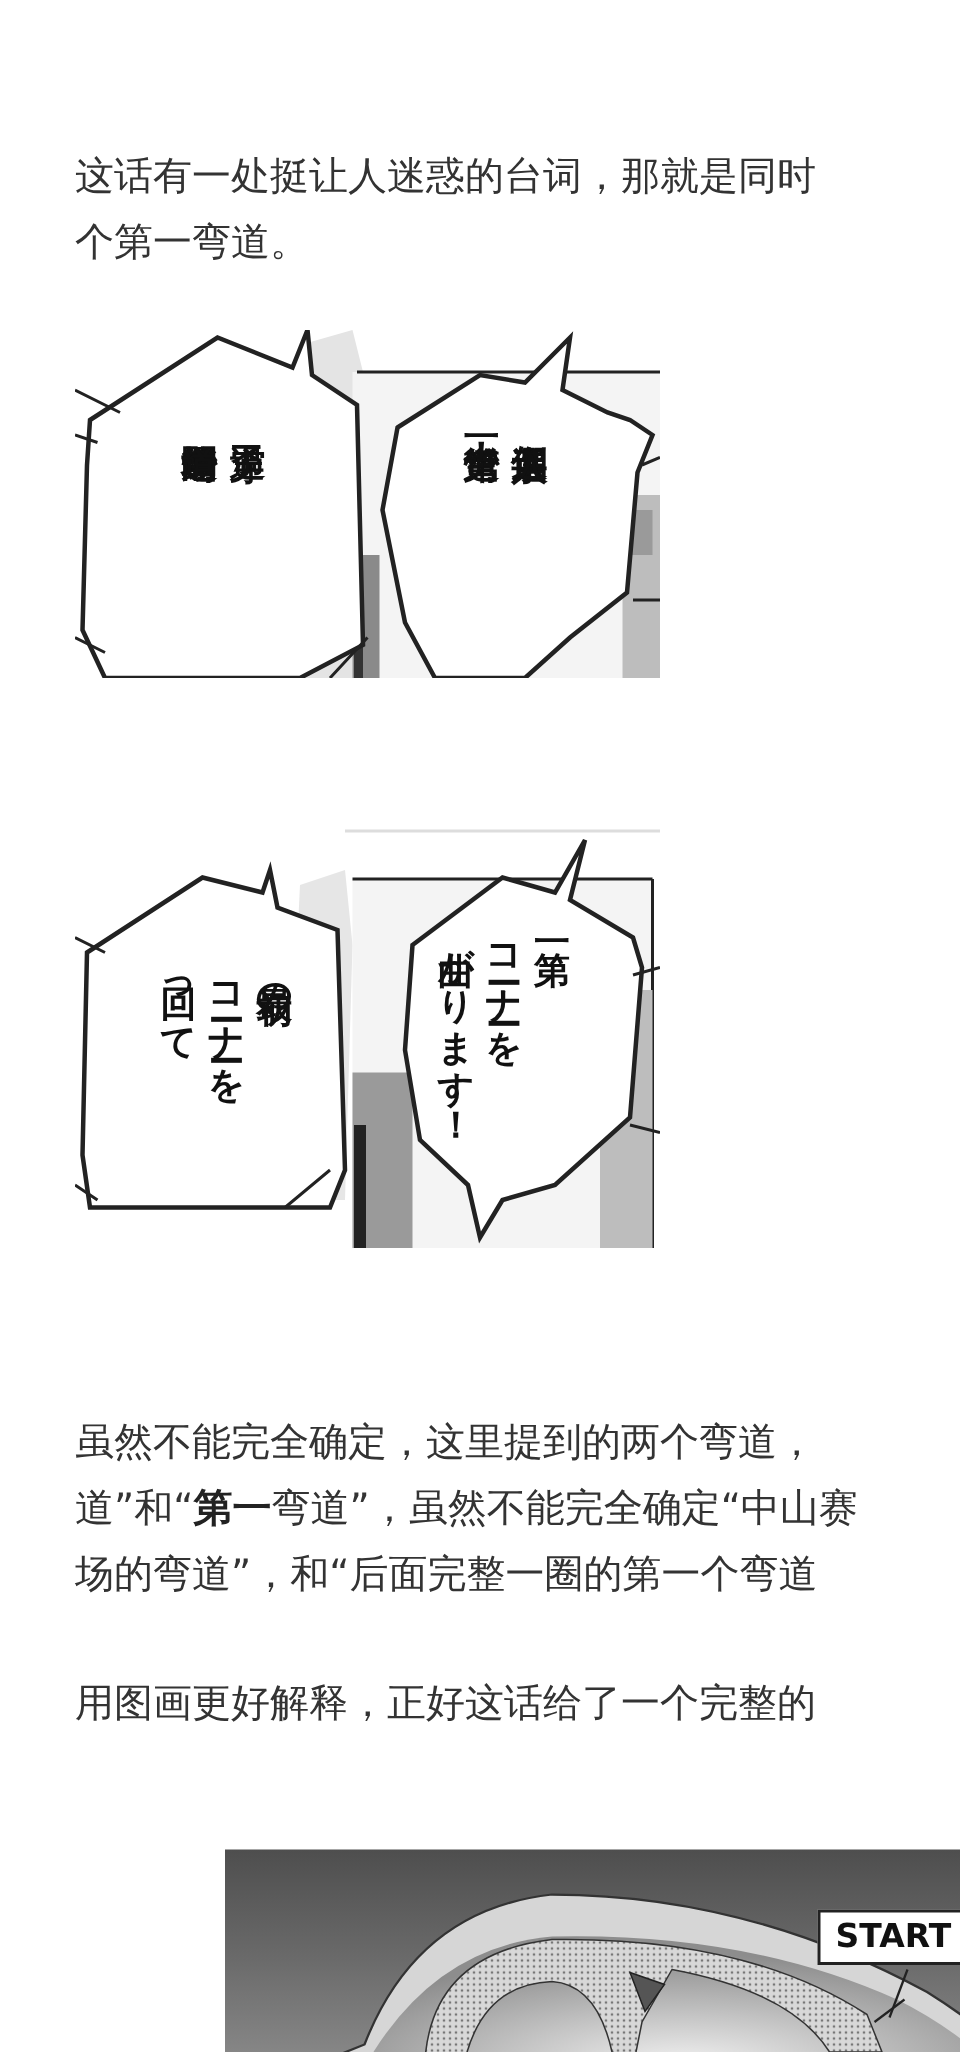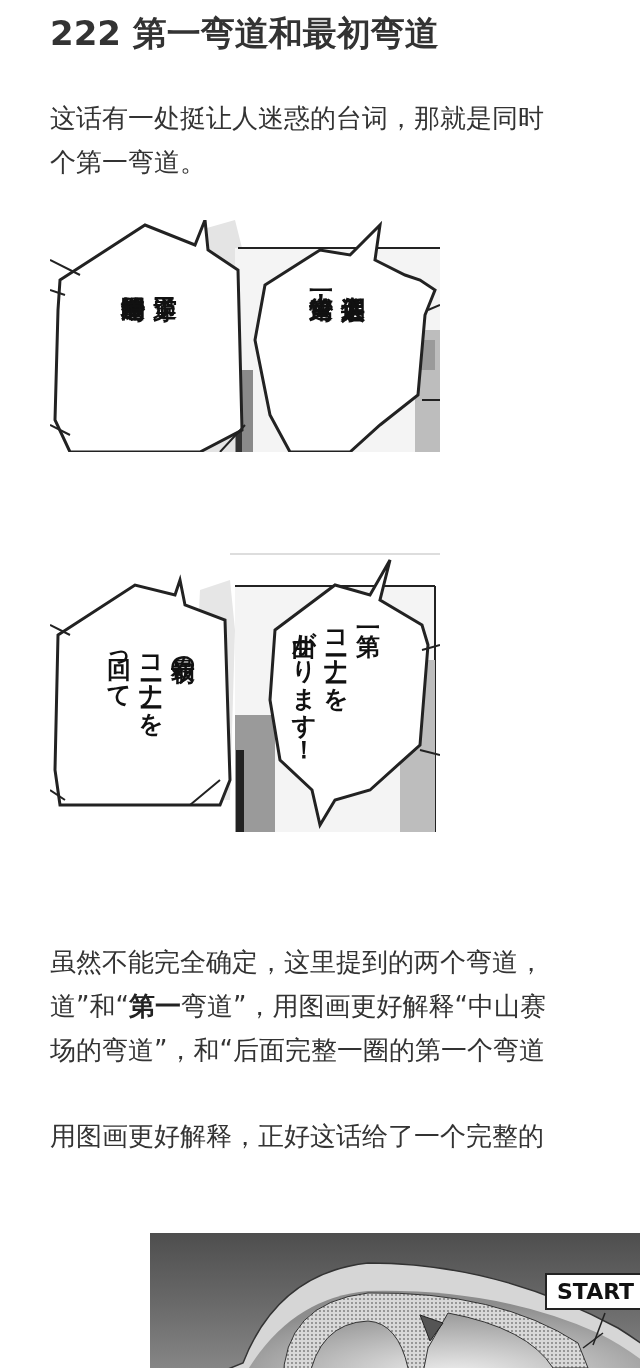--- a/index.html
+++ b/index.html
@@ -42,21 +42,20 @@
     position: absolute; left: 395px; top: 40px; padding: 4px 10px;
     background: #fff; border: 2px solid #222; font-family: "DejaVu Sans", sans-serif;
     font-weight: bold; font-size: 22px; color: #111; letter-spacing: 0px;
   }
 </style>
 </head>
 <body>
 
 <div class="article">
 
-  <h1 class="title">222 第一弯道和最初弯道</h1>
 
   <p class="para p1">
     <span class="line">这话有一处挺让人迷惑的台词，那就是同时</span>
     <span class="line">个第一弯道。</span>
   </p>
 
   <div class="manga manga1">
     <svg width="390" height="232" viewBox="0 0 390 232">
 
       <rect x="0" y="0" width="390" height="232" fill="#ffffff"></rect>
@@ -110,21 +109,21 @@
     </div>
     <div style="position:absolute;left:240px;top:65px;display:flex;flex-direction:row-reverse;gap:4px;">
       <span style="writing-mode:vertical-rl;font-weight:bold;font-size:24px;line-height:28px;color:#111;">第一</span>
       <span style="writing-mode:vertical-rl;font-weight:bold;font-size:24px;line-height:28px;color:#111;">コーナーを</span>
       <span style="writing-mode:vertical-rl;font-weight:bold;font-size:24px;line-height:28px;color:#111;">曲がります！</span>
     </div>
   </div>
 
   <p class="para p2">
     <span class="line">虽然不能完全确定，这里提到的两个弯道，</span>
-    <span class="line"><span>道”和“</span><b>第一</b><span>弯道”，用图画更好解释“中山赛</span></span>
+    <span class="line"><span>道”和“</span><b>第一</b><span>弯道”，虽然不能完全确定“中山赛</span></span>
     <span class="line">场的弯道”，和“后面完整一圈的第一个弯道</span>
   </p>
 
   <p class="para p3">
     <span class="line">用图画更好解释，正好这话给了一个完整的</span>
   </p>
 
   <div class="track">
     <svg width="490" height="181" viewBox="0 0 490 181">
       <defs>

